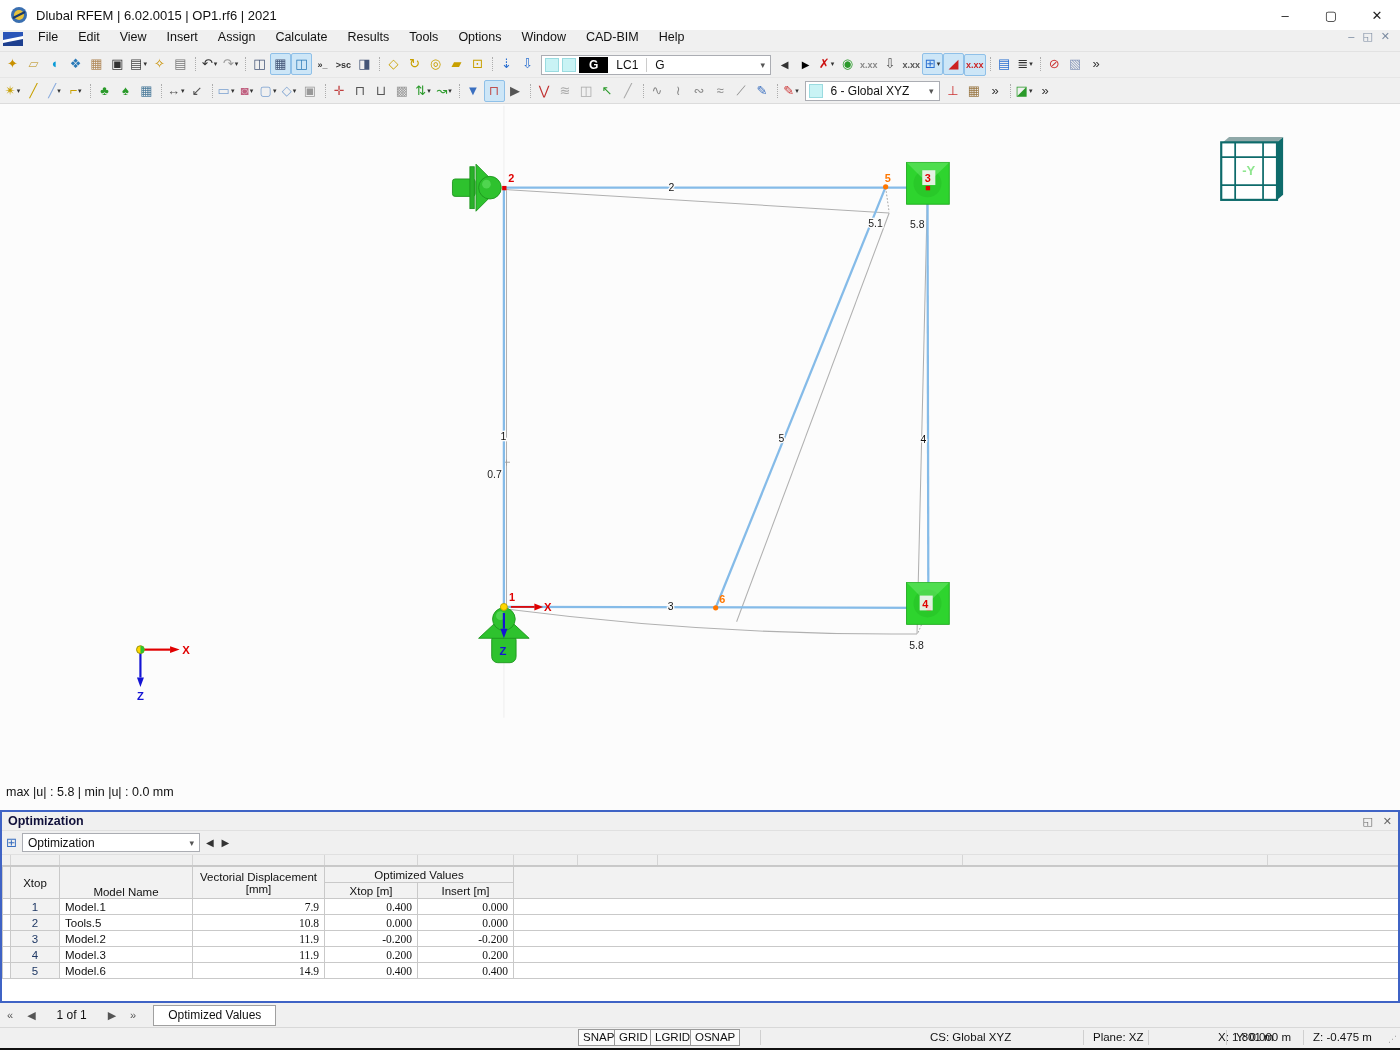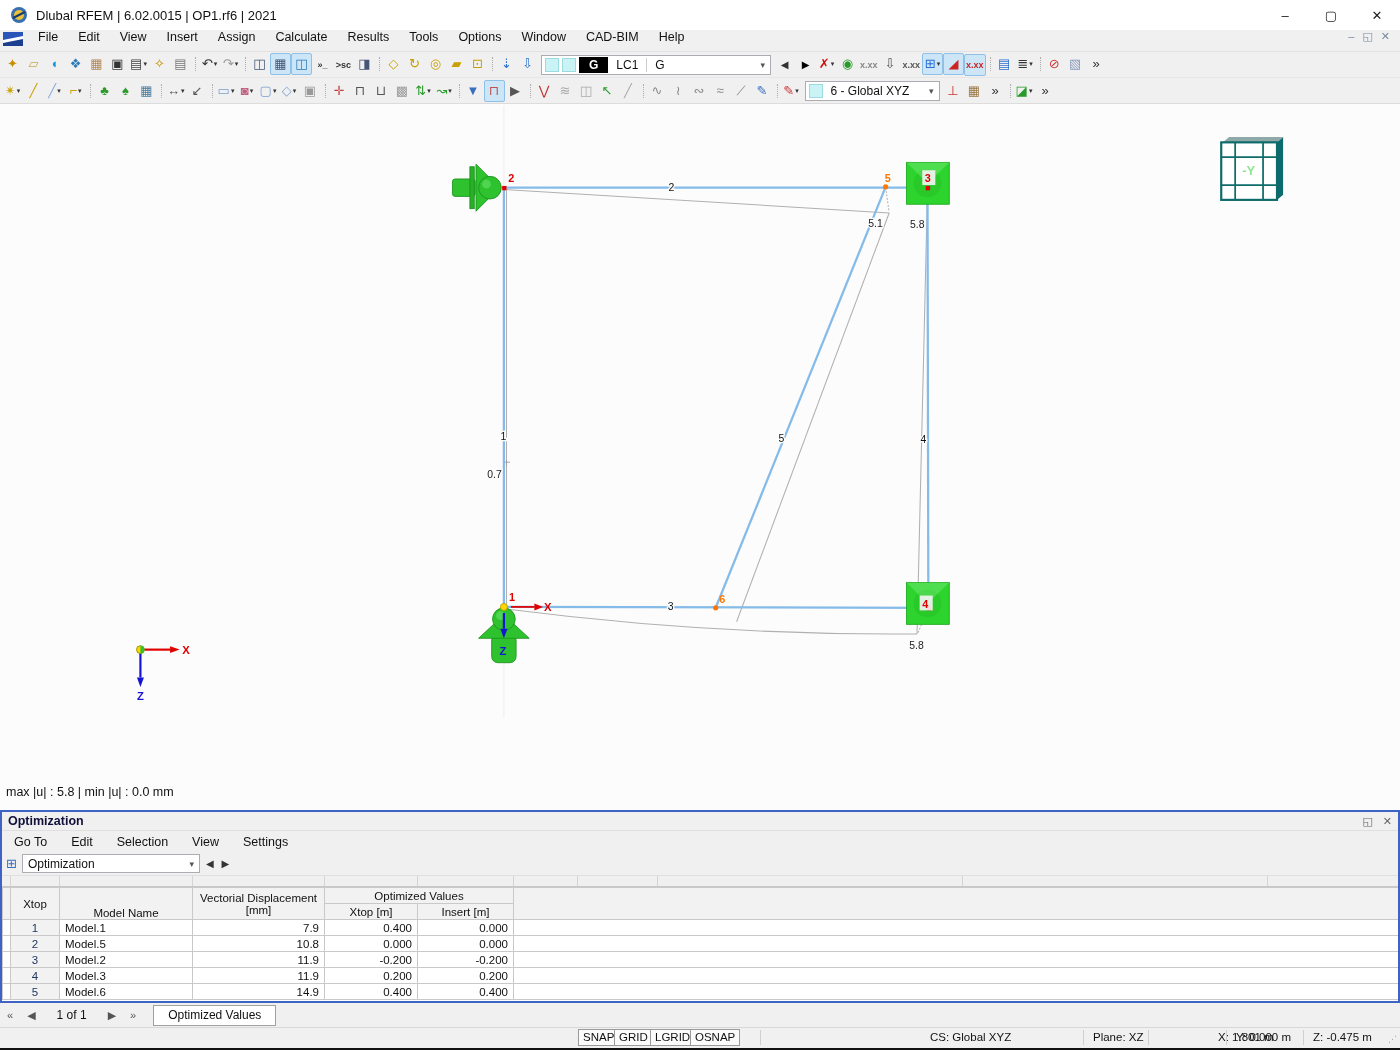--- a/index.html
+++ b/index.html
@@ -57,21 +57,21 @@
   .p-combo .chev { margin-left:auto; padding-right:5px; color:#555; font-size:9px; }
   .p-nav { display:inline-flex; margin-left:6px; gap:8px; color:#333; font-size:10px; }
   .p-grid-icon { color:#3a6fc0; font-size:13px; margin-right:5px; }
   .p-strip { height:11px; background:#f0f0f0; border-bottom:1px solid #c8c8c8; position:relative; }
   .p-strip i { position:absolute; top:0; bottom:0; width:1px; background:#d5d5d5; }
 
   table.opt { border-collapse:collapse; width:100%; table-layout:fixed; font-size:11.5px; }
   table.opt th, table.opt td { border:1px solid #c9c9c9; height:16px; padding:0 5px; overflow:hidden; white-space:nowrap; }
   table.opt th { background:#f2f2f2; font-weight:normal; text-align:center; }
   table.opt th.bottom { vertical-align:bottom; }
-  table.opt td.num { text-align:right; }
+  table.opt td.num { text-align:right;font-family:Liberation Serif, serif; }
   table.opt td.order { background:#f2f2f2; text-align:center; color:#1f3864; }
   table.opt td.model { text-align:left; }
   table.opt .filler { border-right:none; background:#fff; }
   table.opt th.filler { background:#f2f2f2; }
 
   
   .tabbar { position:absolute; top:1003px; left:0; right:0; height:25px; background:#f0f0f0; display:flex; align-items:center; border-bottom:1px solid #d8d8d8; }
   .tab-nav { color:#555; font-size:11px; padding:0 7px; }
   .tab-page { padding:0 14px; font-size:12px; }
   .sheet-tab { margin-left:10px; background:#fff; border:1px solid #a0a0a0; padding:2px 14px 3px; font-size:12px; }
@@ -263,27 +263,20 @@
   </div>
 
   <div class="panel">
     <div class="p-title">
       <span class="pt-text">Optimization</span>
       <span class="pt-btns">
         <span>◱</span>
         <span>✕</span>
       </span>
     </div>
-    <div class="p-menu" id="panel-menu">
-        <span class="mitem">Go To</span>
-        <span class="mitem">Edit</span>
-        <span class="mitem">Selection</span>
-        <span class="mitem">View</span>
-        <span class="mitem">Settings</span>
-      </div>
     <div class="p-toolbar">
       <span class="p-grid-icon">⊞</span>
       <span class="p-combo">
         <span>Optimization</span>
         <span class="chev">▾</span>
       </span>
       <span class="p-nav">
         <span>◀</span>
         <span>▶</span>
       </span>
@@ -330,21 +323,21 @@
             <td class="order">1</td>
             <td class="model">Model.1</td>
             <td class="num">7.9</td>
             <td class="num">0.400</td>
             <td class="num">0.000</td>
             <td class="filler"></td>
           </tr>
           <tr>
             <td class="filler"></td>
             <td class="order">2</td>
-            <td class="model">Model.5</td>
+            <td class="model">Tools.5</td>
             <td class="num">10.8</td>
             <td class="num">0.000</td>
             <td class="num">0.000</td>
             <td class="filler"></td>
           </tr>
           <tr>
             <td class="filler"></td>
             <td class="order">3</td>
             <td class="model">Model.2</td>
             <td class="num">11.9</td>

